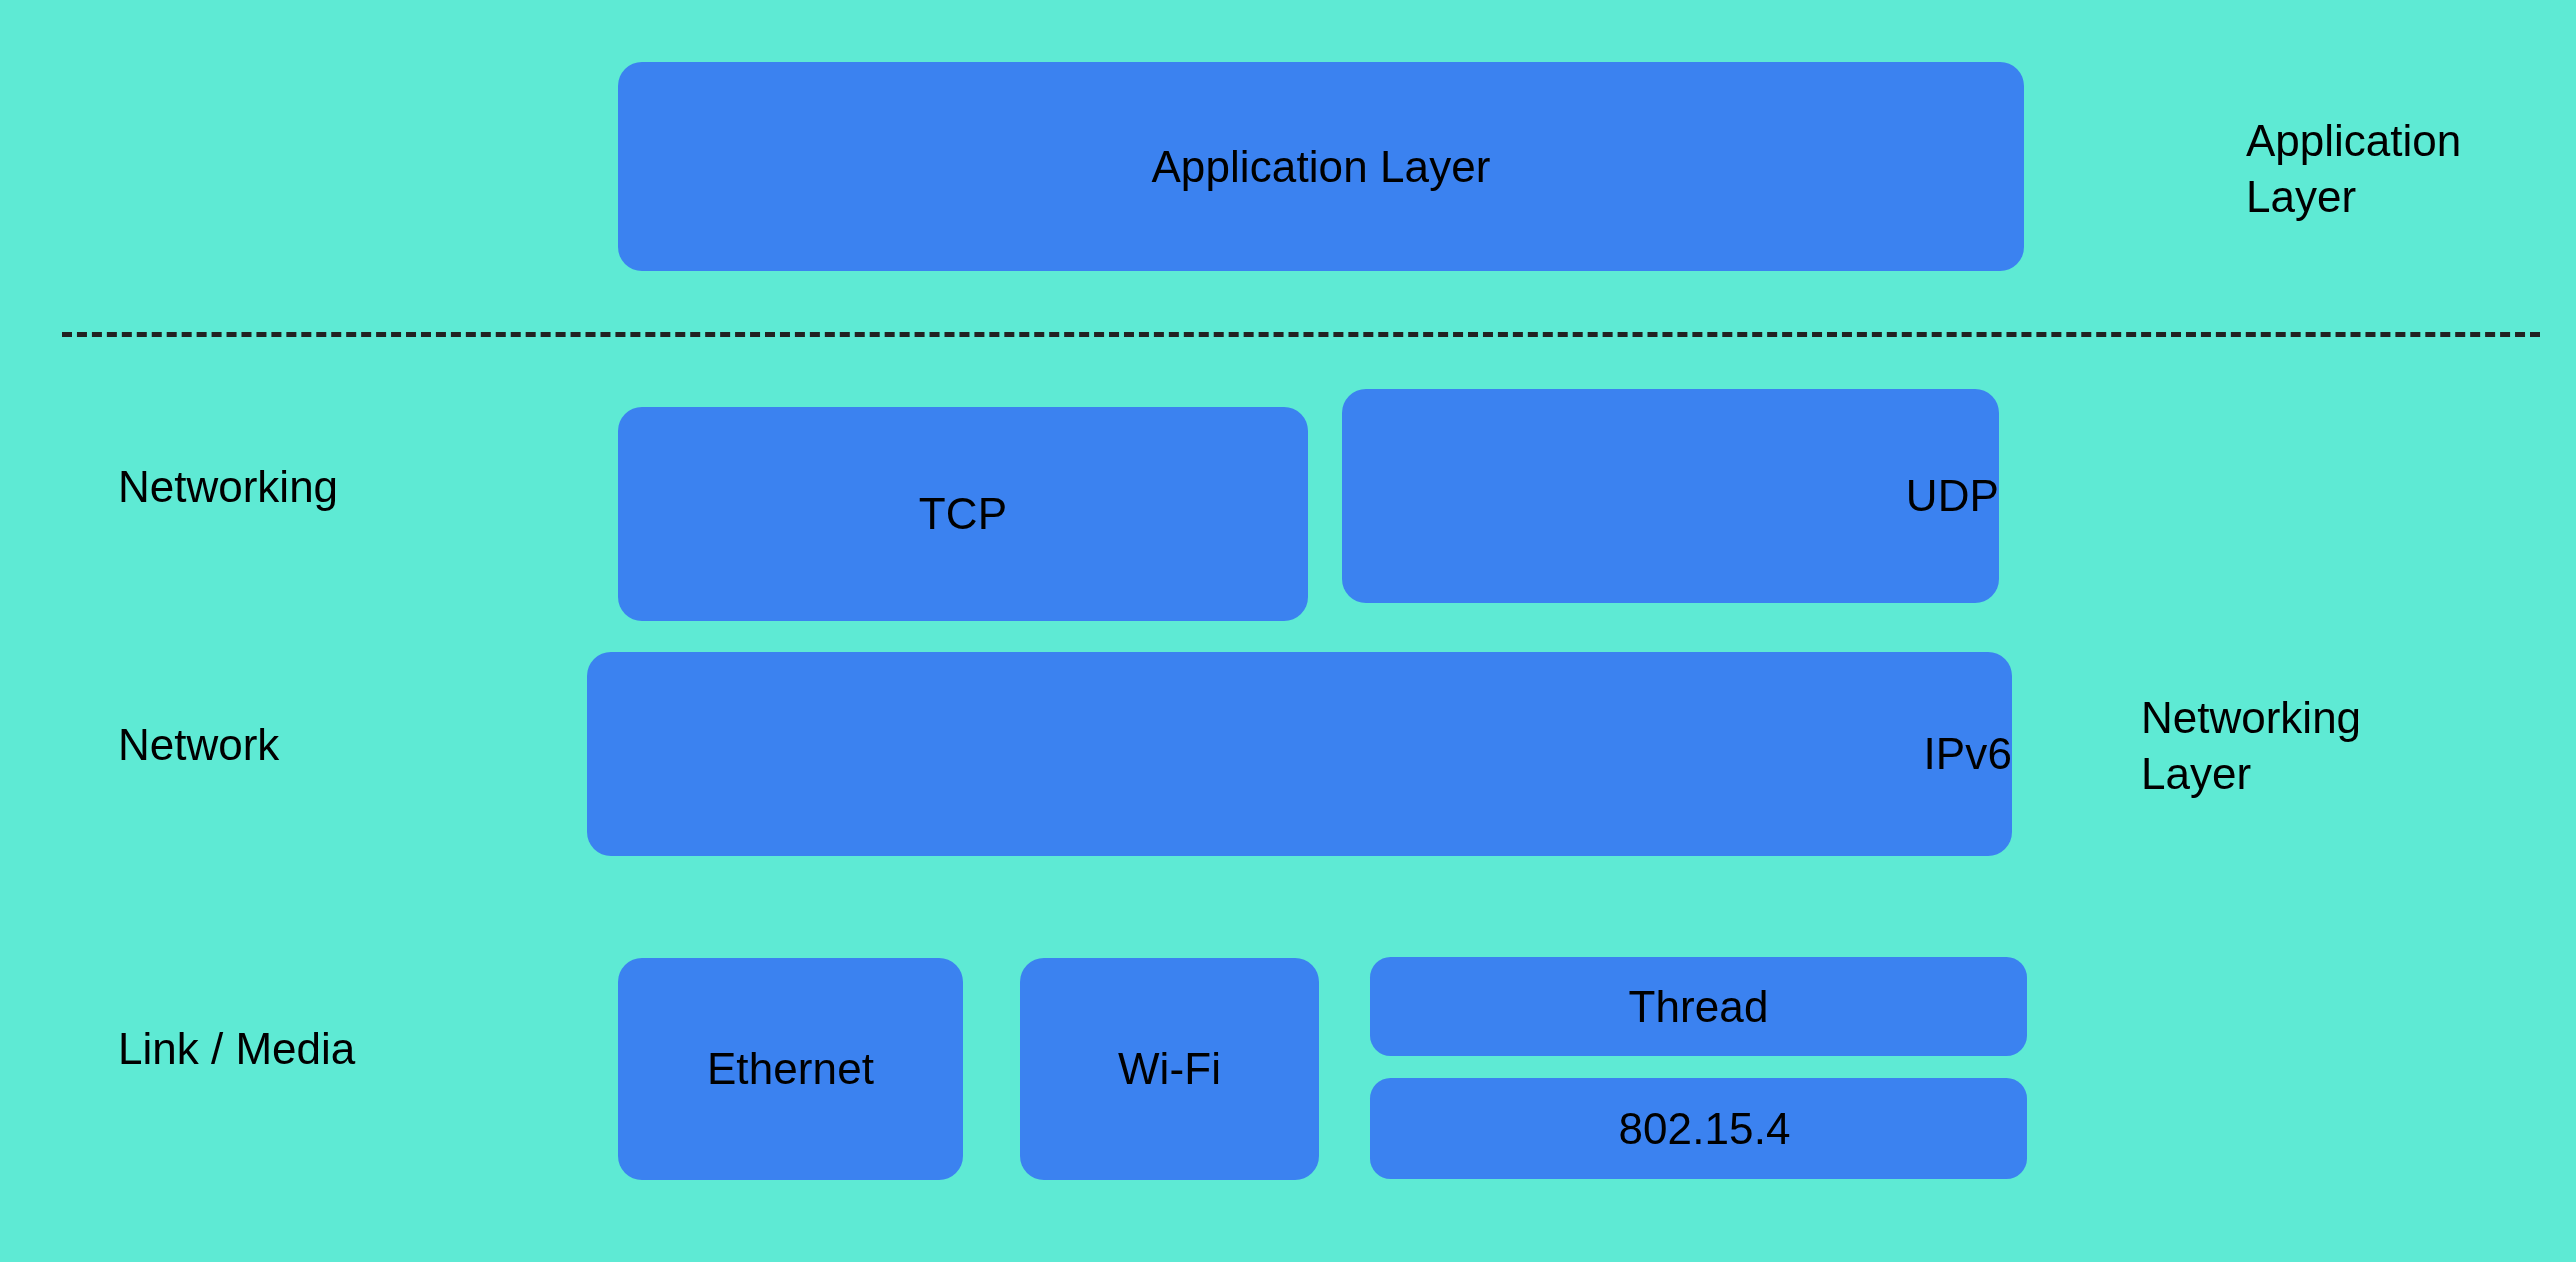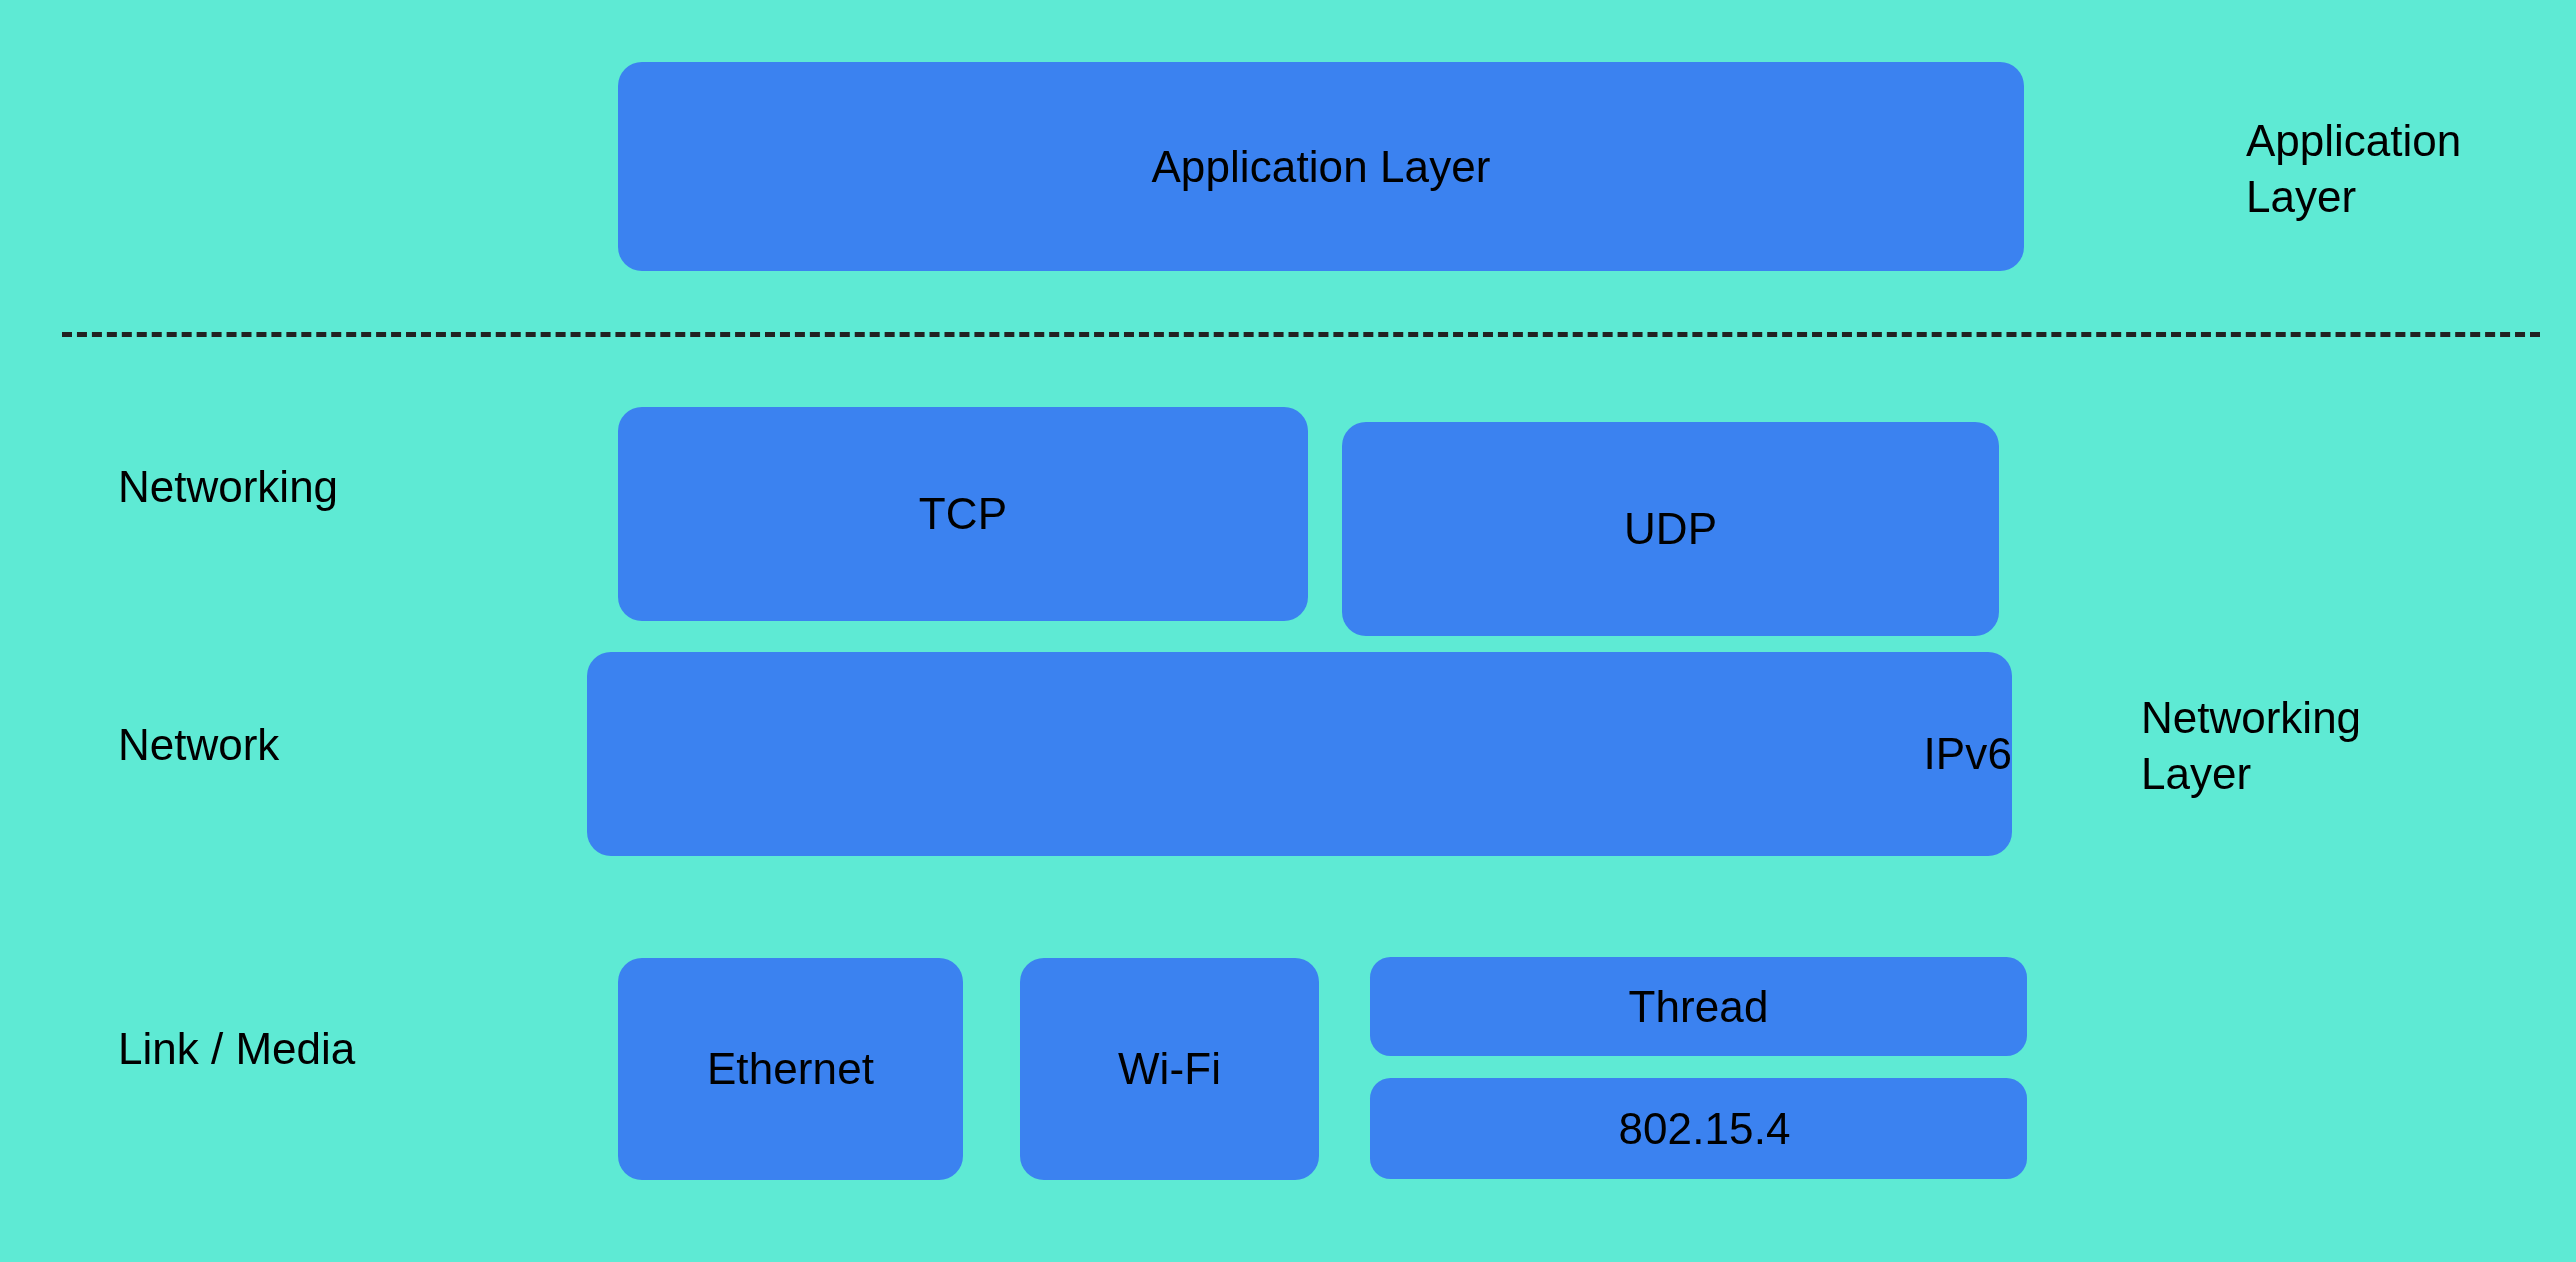--- a/index.html
+++ b/index.html
@@ -32,21 +32,21 @@
     font-size: 44px;
     line-height: 1;
     color: #000000;
     letter-spacing: 0.1px;
     white-space: nowrap;
   }
 
   
   #block-application { left: 618px; top: 62px;  width: 1406px; height: 209px; }
   #block-tcp         { left: 618px; top: 407px;  width: 690px; height: 214px; }
-  #block-udp         { left: 1342px; top: 422px;  width: 657px; height: 214px; }
+  #block-udp         { left: 1342px; top: 389px;  width: 657px; height: 214px; justify-content: flex-end; }
   #block-ipv6        { left: 587px; top: 652px; width: 1425px; height: 204px; justify-content: flex-end; }
   #block-ethernet    { left: 618px; top: 958px; width: 345px;  height: 222px; }
   #block-wifi        { left: 1020px; top: 958px; width: 299px;  height: 222px; }
   #block-thread      { left: 1370px; top: 957px; width: 657px; height: 99px; border-radius: 20.6px; align-items: center; }
   #block-802154      { left: 1370px; top: 1078px; width: 657px; height: 101px; border-radius: 20.6px; padding-left: 12px; }
 
   
   #divider {
     position: absolute;
     left: 62px;

